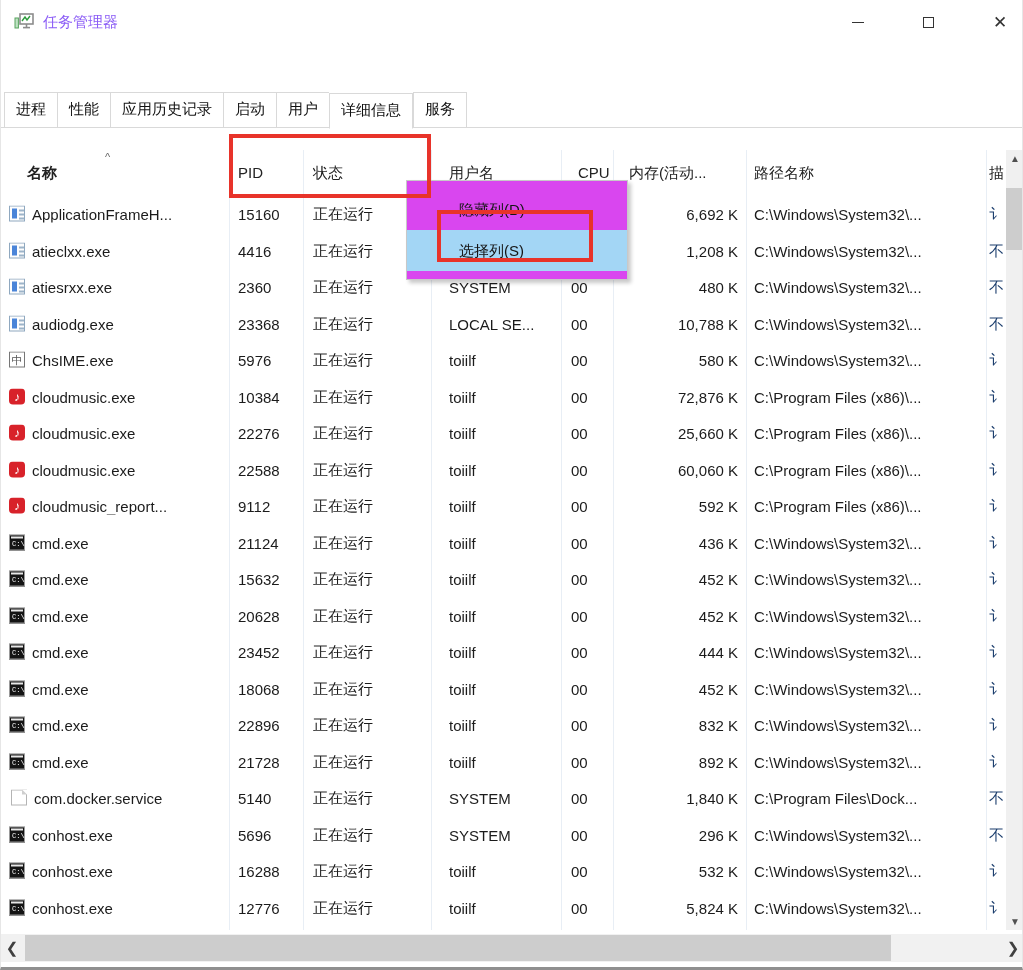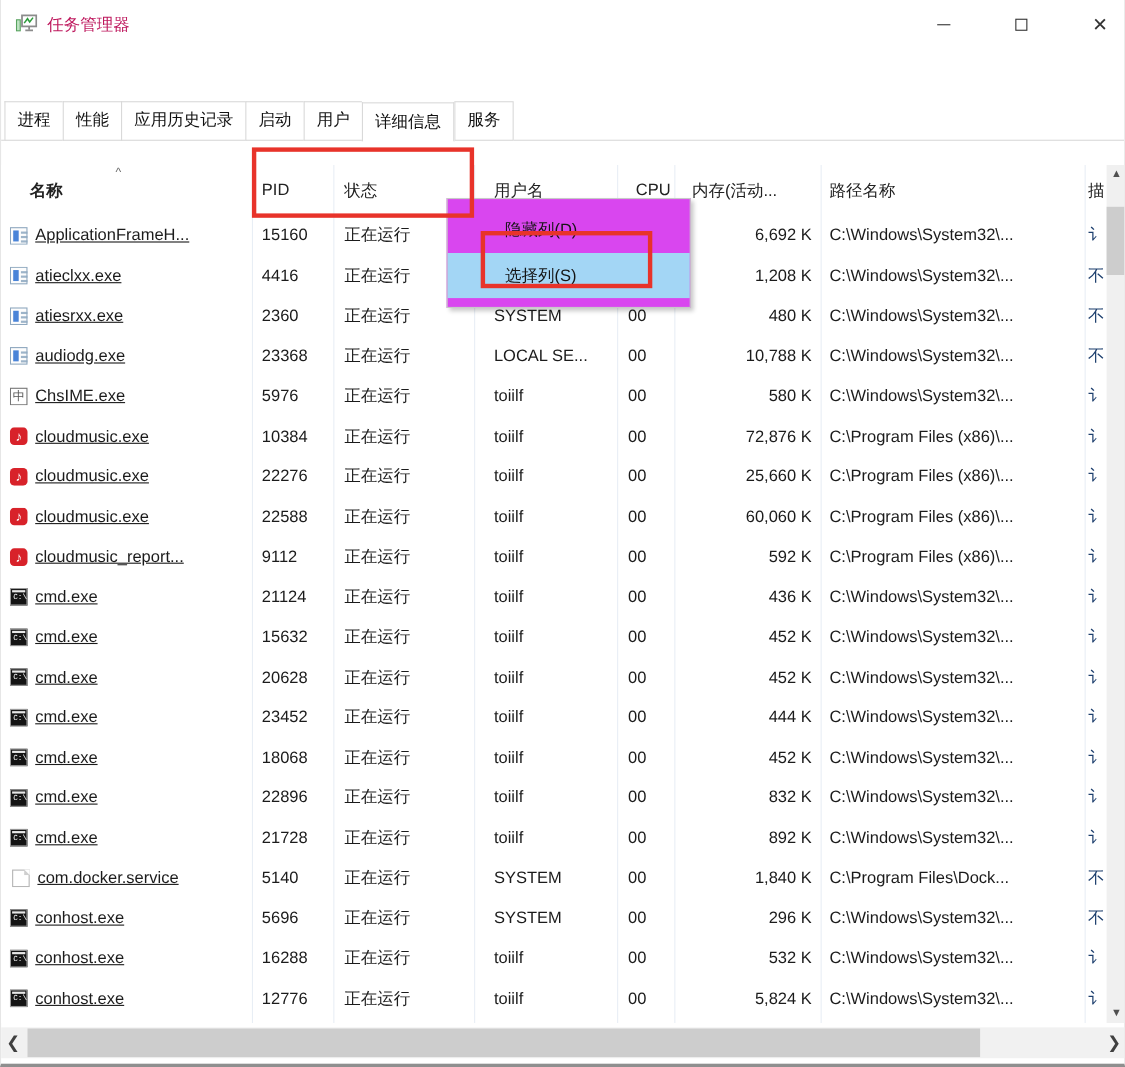--- a/index.html
+++ b/index.html
@@ -7,21 +7,21 @@
   .window {
     position:relative; width:1023px; height:970px; background:#fff;
     font-family:"Liberation Sans","DejaVu Sans",sans-serif;
     color:#1b1b1b; overflow:hidden;
     border-left:1px solid #e6e6e6; border-right:1px solid #e6e6e6;
     border-bottom:3px solid #8f8f8f;
   }
   
   .titlebar { position:absolute; left:0; top:0; width:100%; height:45px; background:#fff; }
   .app-icon { position:absolute; left:13px; top:12px; width:20px; height:20px; }
-  .app-title { position:absolute; left:42px; top:13px; font-size:15px; color:#be185d; }
+  .app-title { position:absolute; left:42px; top:13px; font-size:15px; color:#8b5cf6; }
   .winbtn { position:absolute; top:8px; width:34px; height:28px; display:flex; align-items:center; justify-content:center; color:#333; }
   .btn-min { left:840px; } .btn-max { left:910px; } .btn-close { left:982px; }
   .glyph-min { width:12px; height:0; border-top:1.6px solid #333; display:block; }
   .glyph-max { width:11px; height:11px; border:1.6px solid #333; display:block; }
   .glyph-close { font-size:17px; line-height:17px; color:#333; }
   
   .menubar { position:absolute; left:0; top:52px; width:100%; height:31px; border-bottom:1px solid #f0f0f0; }
   .menubar .mitem { position:absolute; top:7px; font-size:15px; color:#111; }
   
   .tabstrip { position:absolute; left:0; top:88px; width:100%; height:40px; }
@@ -33,21 +33,21 @@
   .tab.active { border:1px solid #d9d9d9; margin-bottom:-1px; border-bottom:1px solid #fff; z-index:2; }
   
   .table-area { position:absolute; left:0; top:150px; width:1005px; height:780px; background:#fff; }
   .colsep { position:absolute; top:0; width:1px; height:100%; background:#e8eef5; }
   .thead { position:absolute; left:0; top:0; width:100%; height:44px; }
   .th { position:absolute; top:14px; font-size:15px; color:#222; white-space:nowrap; }
   .sort-ind { position:absolute; left:104px; top:1px; font-size:11px; color:#666; }
   .tbody { position:absolute; left:0; top:46px; width:100%; }
   .row { position:relative; height:36.5px; }
   .cell { position:absolute; top:50%; transform:translateY(-50%); font-size:15px; white-space:nowrap; overflow:hidden; }
-  .c-name { left:8px; width:218px; display:flex; align-items:center;text-decoration:underline; }
+  .c-name { left:8px; width:218px; display:flex; align-items:flex-start; }
   .c-pid  { left:237px; width:60px; }
   .c-stat { left:312px; width:112px; }
   .c-user { left:448px; width:106px; }
   .c-cpu  { left:570px; width:38px; }
   .c-mem  { left:612px; width:125px; text-align:right; }
   .c-path { left:753px; width:228px; }
   .c-frag { left:988px; width:15px; color:#1d3f6e; }
   .th-name { left:26px;font-weight:bold; } .th-pid { left:237px; } .th-stat { left:312px; }
   .th-user { left:448px; } .th-cpu { left:577px; } .th-mem { left:628px; width:112px; overflow:hidden; }
   .th-path { left:753px; } .th-frag { left:988px; width:15px; overflow:hidden; }

